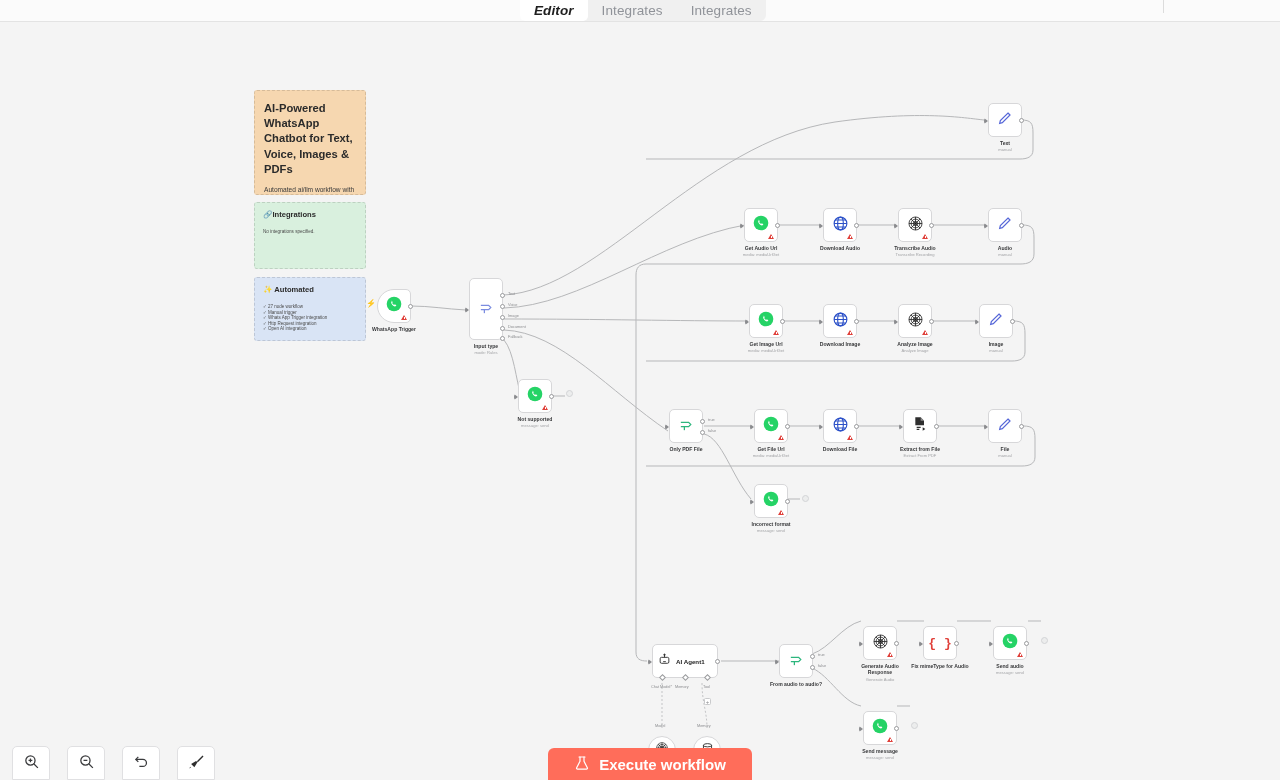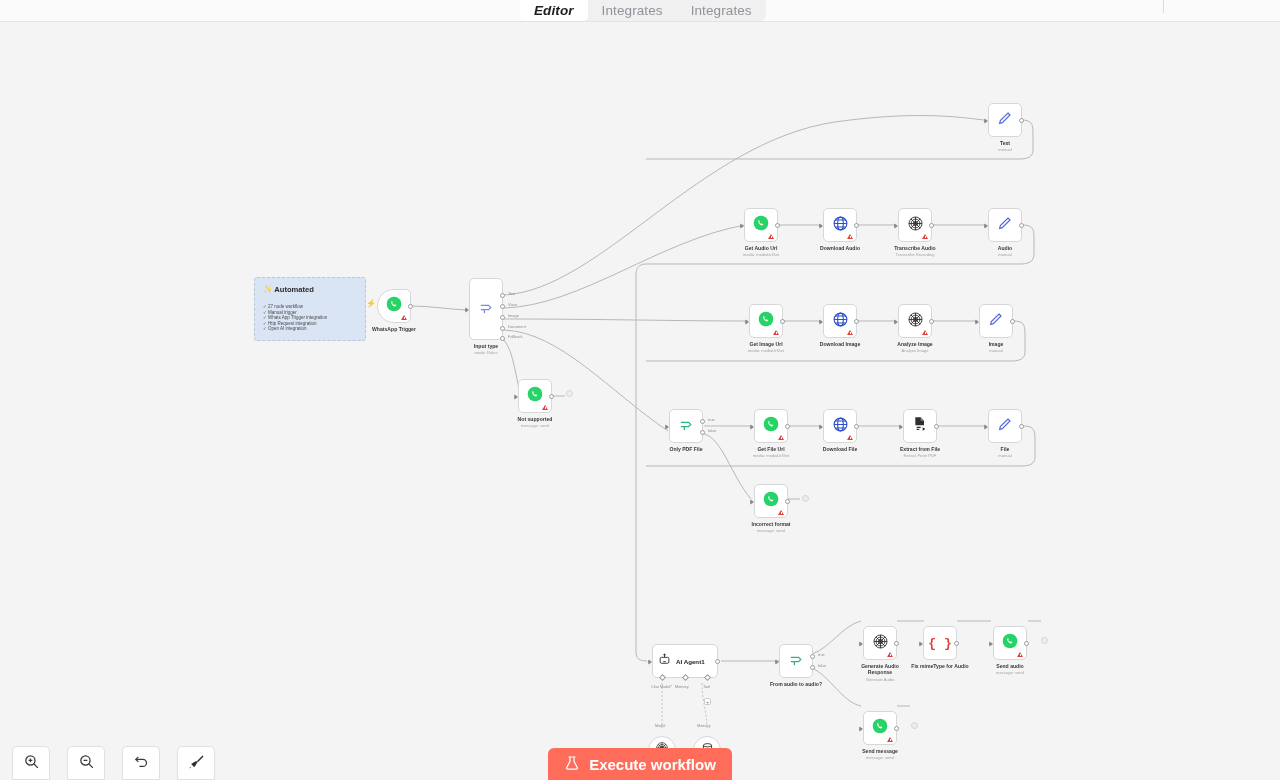--- a/index.html
+++ b/index.html
@@ -142,21 +142,21 @@
   #wires path.dotted { stroke-dasharray: 2 2; stroke: #c3c4c6; }
 
   
   .toolbar { position: absolute; left: 12px; bottom: 0px; display: flex; gap: 17px; }
   .tool-btn {
     width: 38px; height: 34px; background: #fff; border: 1px solid #e0e0e2;
     border-radius: 5px 5px 0 0; display: flex; align-items: center;
     justify-content: center; cursor: pointer; color: #3a3b3d;
   }
   .execute-btn {
-    position: absolute; left: 548px; bottom: 0px; width: 184px; height: 32px;
+    position: absolute; left: 548px; bottom: 0px; width: 204px; height: 32px;
     background: #ff6d5a; border-radius: 6px 6px 0 0; color: #fff;
     display: flex; align-items: center; justify-content: center; gap: 9px;
     font-size: 15px; font-weight: 600; cursor: pointer;
   }
 </style>
 </head>
 <body>
 
 <div id="app">
 
@@ -219,21 +219,29 @@
       <path d="M897,684 L910,684"></path>
 
       <path d="M552,374 L565,374"></path>
 
       <path d="M788,477 L800,477"></path>
 
       <path class="dotted" d="M662,661 L662,706"></path>
       <path class="dotted" d="M702,661 C702,680 707,690 707,706"></path>
     </svg>
 
-
+    <div class="sticky" id="note-main">
+      <div class="sticky-title">AI-Powered WhatsApp Chatbot for Text, Voice, Images &amp; PDFs</div>
+      <div class="sticky-body">Automated ai/llm workflow with 27 nodes. Integrates</div>
+    </div>
+
+    <div class="sticky" id="note-int">
+      <div class="sticky-title">🔗Integrations</div>
+      <div class="sticky-body">No integrations specified.</div>
+    </div>
 
     <div class="sticky" id="note-feat">
       <div class="sticky-title">✨ Automated</div>
       <ul>
         <li>✓ 27 node workflow</li>
         <li>✓ Manual trigger</li>
         <li>✓ Whats App Trigger integration</li>
         <li>✓ Http Request integration</li>
         <li>✓ Open AI integration</li>
       </ul>

